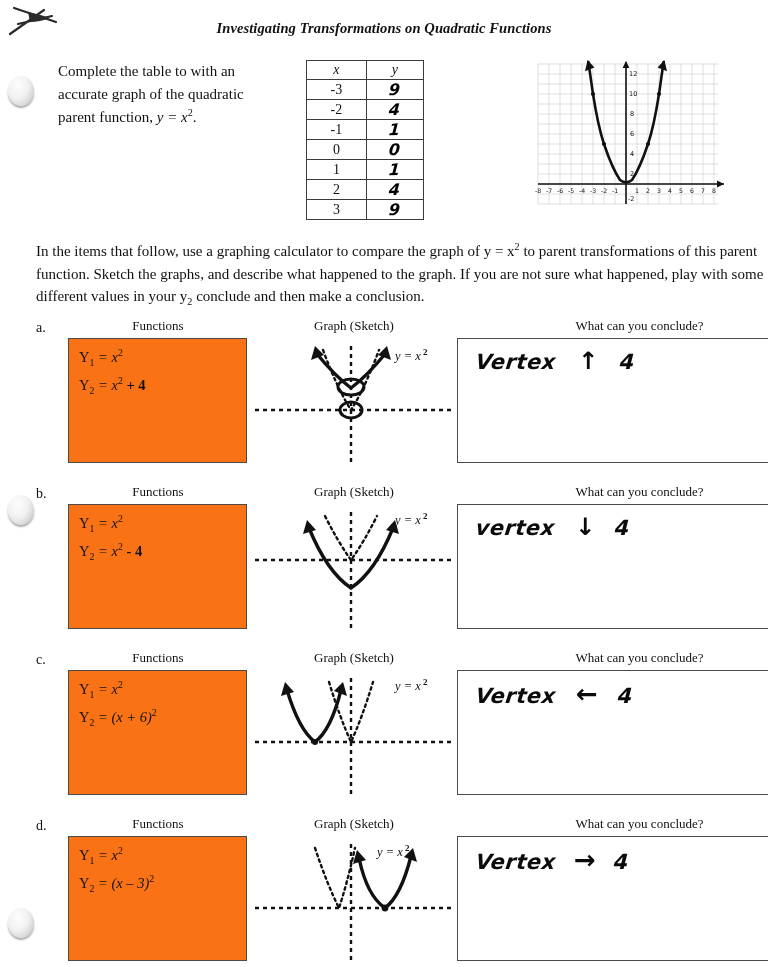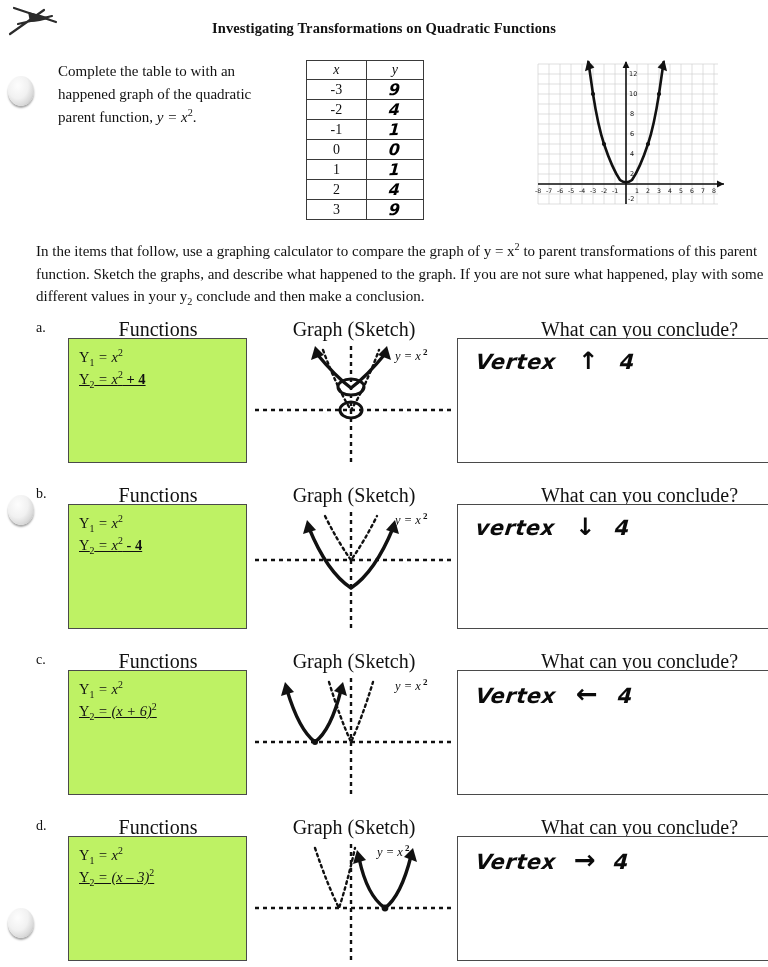--- a/index.html
+++ b/index.html
@@ -31,20 +31,21 @@
 
   
   .title {
     position: absolute;
     left: 0; top: 20px;
     width: 768px;
     text-align: center;
     font-weight: bold;
     font-size: 14.5px;
     letter-spacing: 0.1px;
+    font-style: italic;
   }
 
   
   .intro-text {
     position: absolute;
     left: 58px; top: 60px;
     width: 228px;
     font-size: 15px;
     line-height: 23px;
   }
@@ -92,44 +93,44 @@
 
   
   .item { position: absolute; left: 0; width: 768px; }
   .item-letter {
     position: absolute;
     left: 36px; top: 2px;
     font-size: 14px;
   }
   .col-head {
     position: absolute;
-    font-size: 20px;
+    font-size: 13px;
     text-align: center;
     top: 0px;
   }
   .head-functions { left: 68px; width: 180px; }
   .head-sketch    { left: 258px; width: 192px; }
   .head-conclude  { left: 484px; width: 311px; }
 
   .func-box {
     position: absolute;
     left: 68px; top: 20px;
     width: 179px; height: 125px;
     border: 1px solid #4a4a4a;
     box-sizing: border-box;
-    background: #bef264;
+    background: #f97316;
   }
   .func-line {
     position: absolute;
     left: 10px;
     font-size: 14.5px;
     white-space: nowrap;
   }
   .func-line.l1 { top: 10px; }
-  .func-line.l2 { top: 32px; text-decoration: underline; }
+  .func-line.l2 { top: 38px; }
   .func-line .mathi { font-style: italic; }
   .func-line b { font-weight: bold; }
 
   .conc-box {
     position: absolute;
     left: 457px; top: 20px;
     width: 315px; height: 125px;
     border: 1px solid #4a4a4a;
     border-right: none;
     box-sizing: border-box;
@@ -172,21 +173,21 @@
   <svg width="80" height="40" viewBox="0 0 80 40">
     <path d="M6 32 L40 8 M10 6 L52 20 M14 22 L48 14" stroke="#2b2b2b" stroke-width="2.2" fill="none" stroke-linecap="round"></path>
     <path d="M24 10 Q34 12 46 16 Q36 20 26 20 Z" fill="#2b2b2b"></path>
   </svg>
 </div>
 
 <div class="title">Investigating Transformations on Quadratic Functions</div>
 
 <div class="intro-text">
   <span>Complete the table to with an</span><br>
-  <span>happened graph of the quadratic</span><br>
+  <span>accurate graph of the quadratic</span><br>
   <span>parent function, </span><span class="mathi">y = x</span><sup>2</sup><span>.</span>
 </div>
 
 <table class="xy-table">
   <tbody>
       <tr>
     <td class="hd">x</td>
     <td class="hd">y</td>
   </tr>
   <tr>

